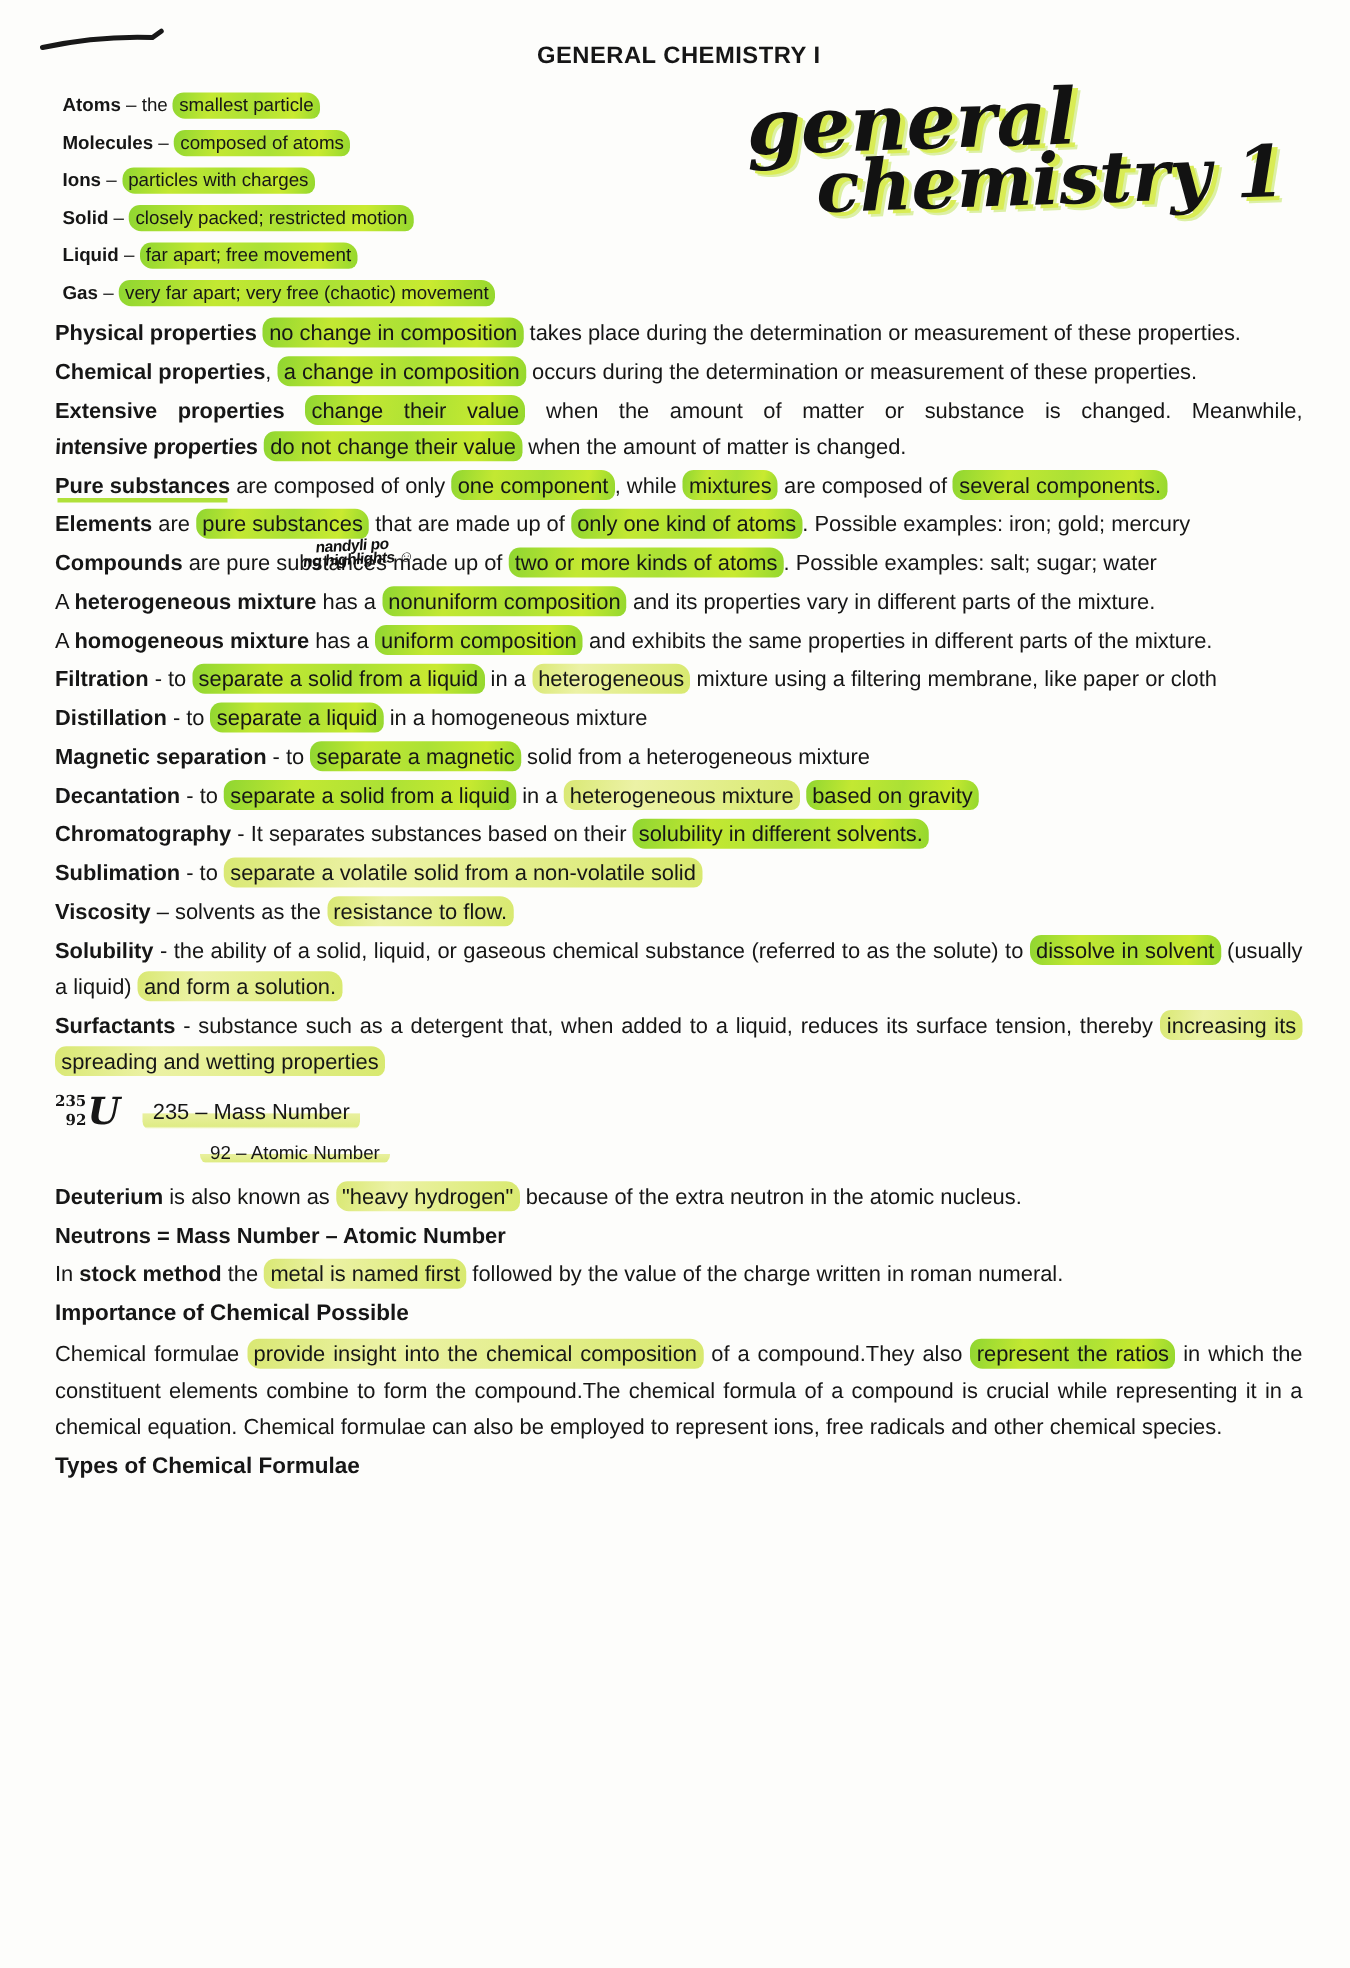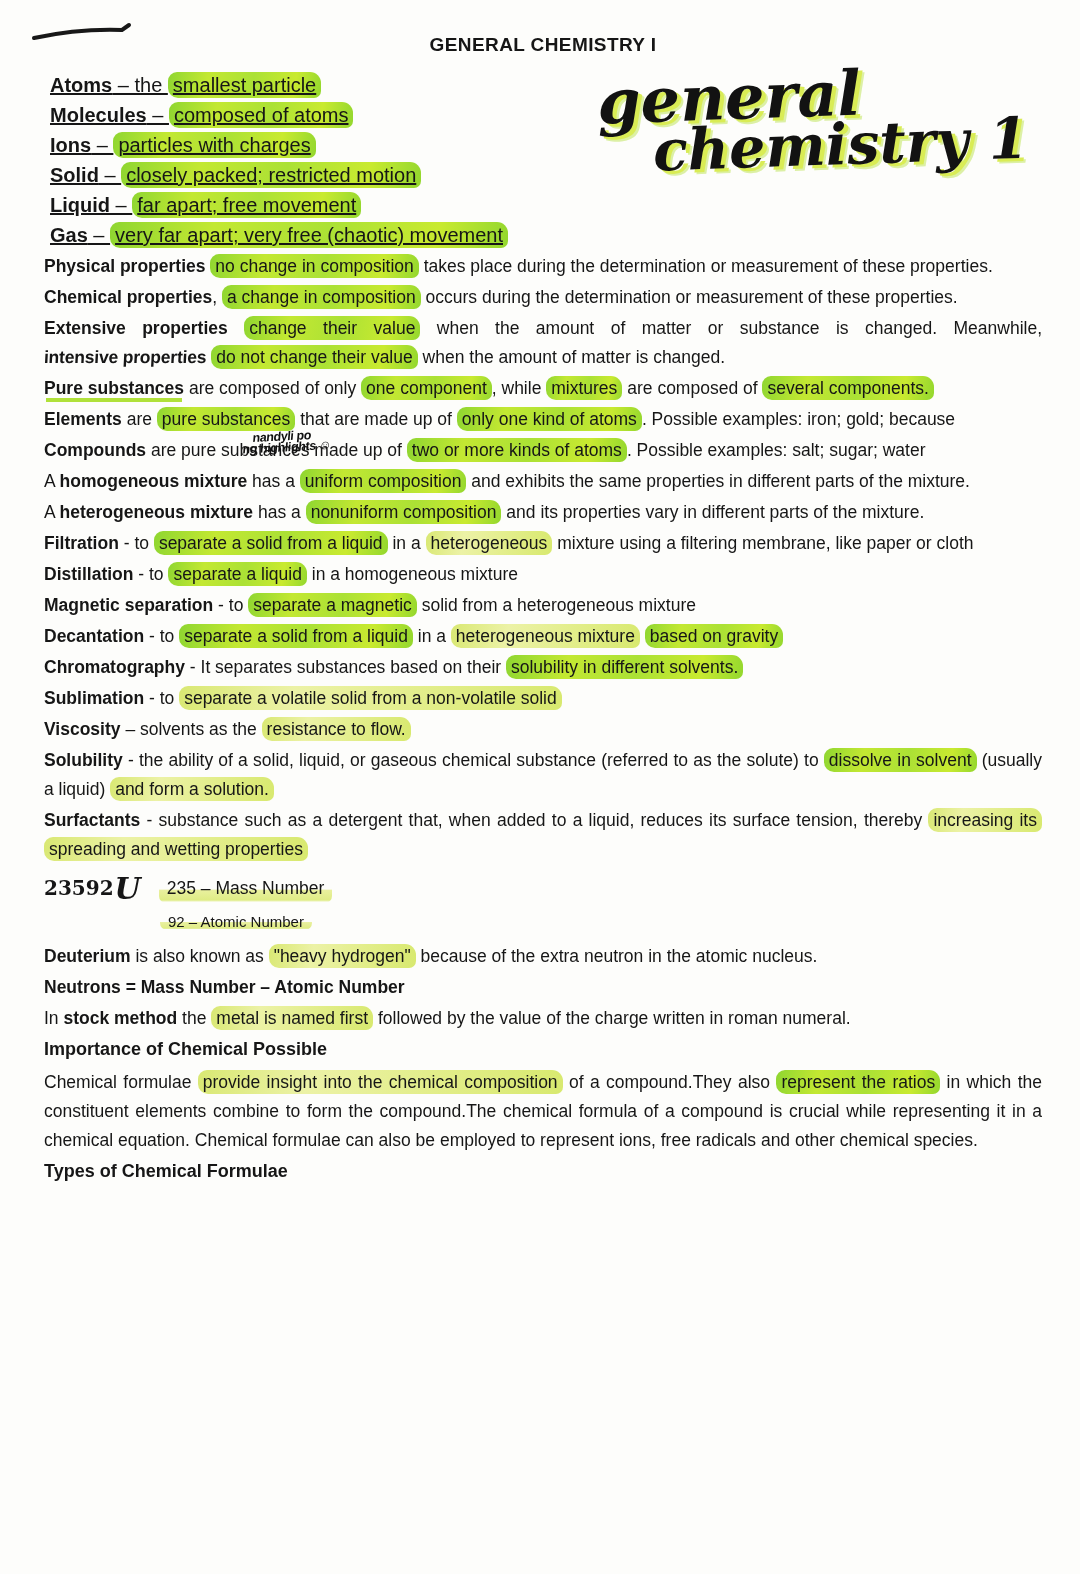--- a/index.html
+++ b/index.html
@@ -11,21 +11,21 @@
   .page{position:relative;width:1080px;height:1108px;box-sizing:border-box;padding:30px 38px 0 44px;}
   .doc-title{text-align:center;font-weight:700;font-size:19px;letter-spacing:.4px;margin:4px 0 14px 0;}
   
   .script-title{position:absolute;left:552px;top:66px;transform:rotate(-2deg);
     font-family:"DejaVu Serif",serif;font-style:italic;font-weight:700;color:#121212;z-index:2;}
   .script-line1{font-size:62px;line-height:60px;margin-left:46px;text-shadow:4px 3px 0 #d9ec55,6px 5px 0 rgba(180,224,60,.45);}
   .script-line2{font-size:57px;line-height:56px;margin-top:-8px;margin-left:100px;text-shadow:4px 3px 0 #d9ec55,6px 5px 0 rgba(180,224,60,.45);}
   .pen-stroke{position:absolute;top:14px;left:28px;}
   
   .defs{margin:0 0 2px 6px;}
-  .def{font-size:20px;line-height:30px;white-space:nowrap;text-decoration:underline;}
+  .def{font-size:15px;line-height:30px;white-space:nowrap;}
   .para{margin:2px 0;font-size:17.5px;line-height:29px;text-align:justify;position:relative;}
   .para b, .def b{font-weight:700;}
   .h2{font-size:18px;font-weight:700;margin:6px 0 4px 0;}
   
   .hl-g{
     background:linear-gradient(100deg,#8fd631 0%,#c3e832 26%,#abe135 55%,#c9ea30 82%,#93d72e 100%);
     padding:2px 5px;border-radius:9px 11px 7px 10px;
     box-decoration-break:clone;-webkit-box-decoration-break:clone;
   }
   .hl-y{
@@ -38,22 +38,22 @@
     padding:0 8px;border-radius:7px;
   }
   .u-green{box-shadow:0 6px 0 -2px #b0e13a;}
   .hand-term{display:inline-block;font-weight:700;letter-spacing:-.2px;transform:skewX(-3deg);}
   
   .note{position:absolute;left:208px;top:26px;transform:rotate(-3deg) skewX(-8deg);
     font-weight:700;font-size:12.5px;line-height:11px;letter-spacing:-.4px;color:#101010;z-index:3;}
   .note .l2{display:block;margin-left:-9px;}
   
   .nuclide-row{display:flex;align-items:center;margin:10px 0 2px 0;font-size:17.5px;line-height:29px;}
-  .stack{display:inline-flex;flex-direction:row;align-items:flex-end;
-    font-family:"DejaVu Serif",serif;font-weight:700;font-size:20px;line-height:15px;}
+  .stack{display:inline-flex;flex-direction:column;align-items:flex-end;
+    font-family:"DejaVu Serif",serif;font-weight:700;font-size:12px;line-height:15px;}
   .sym{font-family:"DejaVu Serif",serif;font-style:italic;font-weight:700;font-size:30px;margin-left:1px;}
   .cap1{margin-left:18px;}
   .cap-row2{margin:4px 0 6px 116px;font-size:15px;line-height:29px;}
 </style>
 </head>
 <body>
 
 <div class="page">
 
   <svg class="pen-stroke" width="110" height="34">
@@ -77,27 +77,27 @@
   </div>
 
   <p class="para"><b>Physical properties</b><span> </span><span class="hl-g">no change in composition</span><span> takes place during the determination or measurement of these properties.</span></p>
 
   <p class="para"><b>Chemical properties</b><span>, </span><span class="hl-g">a change in composition</span><span> occurs during the determination or measurement of these properties.</span></p>
 
   <p class="para"><b>Extensive properties</b><span> </span><span class="hl-g">change their value</span><span> when the amount of matter or substance is changed. Meanwhile, </span><span class="hand-term">intensive properties</span><span> </span><span class="hl-g">do not change their value</span><span> when the amount of matter is changed.</span></p>
 
   <p class="para"><b class="u-green">Pure substances</b><span> are composed of only </span><span class="hl-g">one component</span><span>, while </span><span class="hl-g">mixtures</span><span> are composed of </span><span class="hl-g">several components.</span></p>
 
-  <p class="para"><b>Elements</b><span> are </span><span class="hl-g">pure substances</span><span> that are made up of </span><span class="hl-g">only one kind of atoms</span><span>. Possible examples: iron; gold; because</span><span class="note"><span>nandyli po</span><span class="l2">ng highlights ☺</span></span></p>
+  <p class="para"><b>Elements</b><span> are </span><span class="hl-g">pure substances</span><span> that are made up of </span><span class="hl-g">only one kind of atoms</span><span>. Possible examples: iron; gold; mercury</span><span class="note"><span>nandyli po</span><span class="l2">ng highlights ☺</span></span></p>
 
   <p class="para"><b>Compounds</b><span> are pure substances made up of </span><span class="hl-g">two or more kinds of atoms</span><span>. Possible examples: salt; sugar; water</span></p>
 
+  <p class="para"><span>A </span><b>heterogeneous mixture</b><span> has a </span><span class="hl-g">nonuniform composition</span><span> and its properties vary in different parts of the mixture.</span></p>
+
   <p class="para"><span>A </span><b>homogeneous mixture</b><span> has a </span><span class="hl-g">uniform composition</span><span> and exhibits the same properties in different parts of the mixture.</span></p>
-
-  <p class="para"><span>A </span><b>heterogeneous mixture</b><span> has a </span><span class="hl-g">nonuniform composition</span><span> and its properties vary in different parts of the mixture.</span></p>
 
   <p class="para"><b>Filtration</b><span> -  to </span><span class="hl-g">separate a solid from a liquid</span><span> in a </span><span class="hl-y">heterogeneous</span><span> mixture using a filtering membrane, like paper or cloth</span></p>
 
   <p class="para"><b>Distillation</b><span> - to </span><span class="hl-g">separate a liquid</span><span> in a homogeneous mixture</span></p>
 
   <p class="para"><b>Magnetic separation</b><span> - to </span><span class="hl-g">separate a magnetic</span><span> solid from a heterogeneous mixture</span></p>
 
   <p class="para"><b>Decantation</b><span> -  to </span><span class="hl-g">separate a solid from a liquid</span><span> in a </span><span class="hl-y">heterogeneous mixture</span><span> </span><span class="hl-g">based on gravity</span></p>
 
   <p class="para"><b>Chromatography</b><span> - It separates substances based on their </span><span class="hl-g">solubility in different solvents.</span></p>

